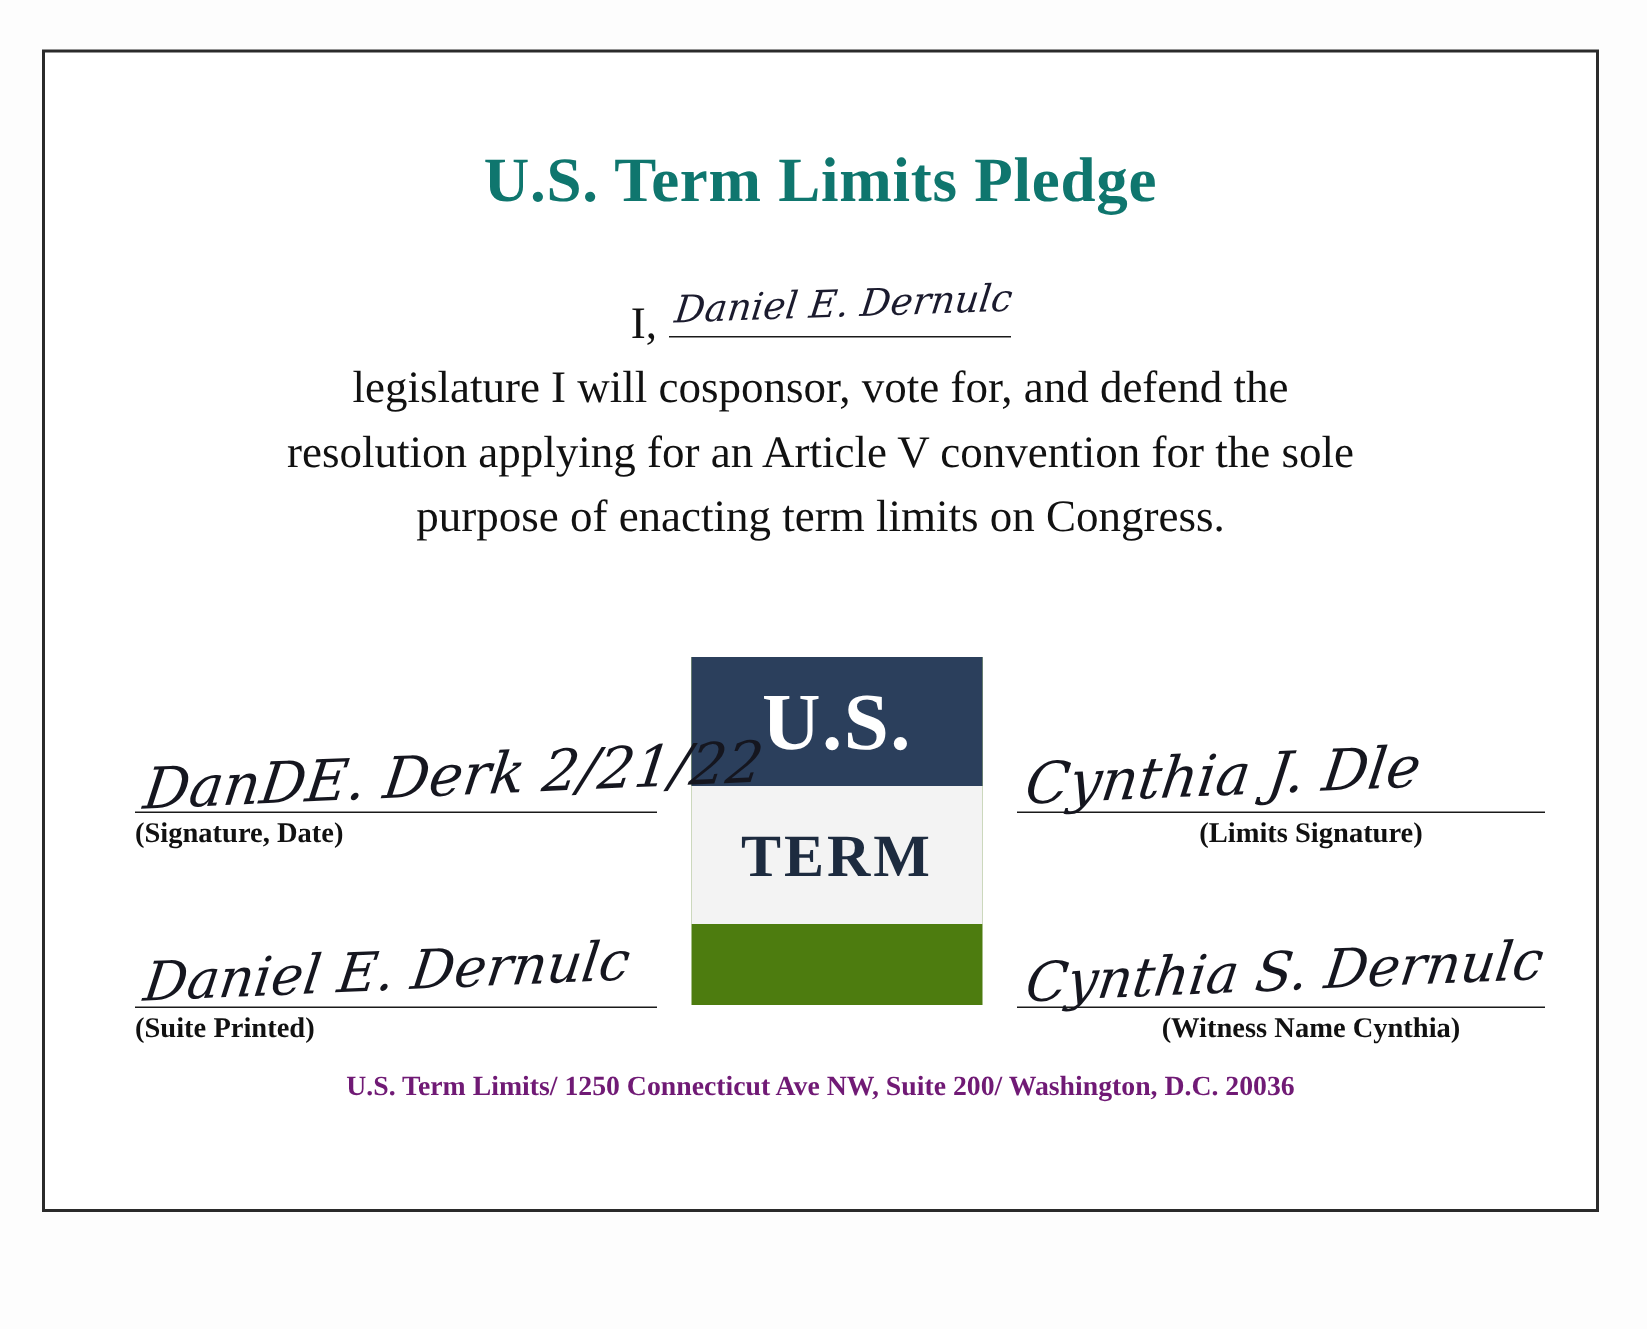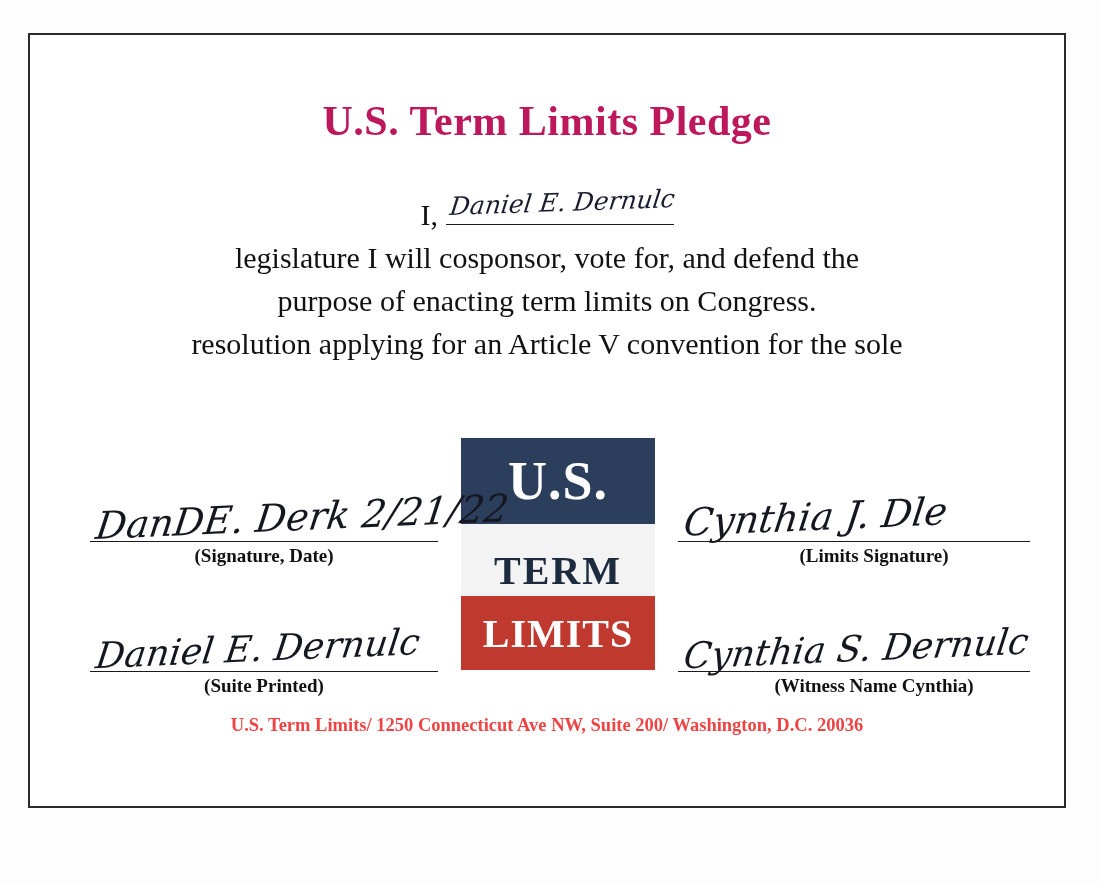--- a/index.html
+++ b/index.html
@@ -31,21 +31,21 @@
   }
   .title {
     position: absolute;
     left: 0;
     right: 0;
     top: 62px;
     text-align: center;
     font-family: "Liberation Serif", serif;
     font-size: 42px;
     font-weight: 700;
-    color: #be185d;
+    color: #0f766e;
     letter-spacing: 0.5px;
   }
   .body-text {
     position: absolute;
     left: 90px;
     right: 90px;
     top: 155px;
     text-align: center;
     font-family: "Liberation Serif", serif;
     font-size: 30px;
@@ -149,67 +149,65 @@
     white-space: nowrap;
     transform: rotate(-2.5deg) skewX(-10deg);
   }
   .sig-hand.big { font-size: 38px; }
   .sig-hand.mid { font-size: 36px; }
   .sig-caption {
     font-family: "Liberation Serif", serif;
     font-weight: 700;
     font-size: 19px;
     color: #111111;
-    text-align: center;
     margin-top: 3px;
   }
   .sig-caption.wit { text-align: center; padding-left: 40px; }
 
   .block-sig-left   { left: 60px;  top: 432px; width: 348px; }
   .block-name-left  { left: 60px;  top: 562px; width: 348px; }
   .block-sig-right  { left: 648px; top: 432px; width: 352px; }
   .block-name-right { left: 648px; top: 562px; width: 352px; }
 
   .footer {
     position: absolute;
     left: 0; right: 0;
     top: 676px;
     text-align: center;
     font-family: "Liberation Serif", serif;
     font-size: 18.5px;
     line-height: 29px;
-    color: #ef4444;
+    color: #701a75;
     font-weight: 600;
   }
   .footer span { display: block; }
 </style>
 </head>
 <body>
 
 <div class="page">
   <div class="doc-frame">
 
     <div class="title">U.S. Term Limits Pledge</div>
 
     <div class="body-text">
       <span class="body-line">
         <span>I,</span>
         <span class="name-blank">
           <span class="hand-inline">Daniel E. Dernulc</span>
         </span>
       </span>
       <span class="body-line">legislature I will cosponsor, vote for, and defend the</span>
+      <span class="body-line">resolution applying for an Article V convention for the sole</span>
       <span class="body-line">purpose of enacting term limits on Congress.</span>
-      <span class="body-line">resolution applying for an Article V convention for the sole</span>
     </div>
 
     <div class="logo">
       <div class="logo-us">U.S.</div>
       <div class="logo-term">TERM</div>
-      <div class="logo-limits">LIMITS</div>
     </div>
 
     <div class="sig-block block-sig-left">
       <div class="sig-line">
         <span class="sig-hand big">DanDE. Derk 2/21/22</span>
       </div>
       <div class="sig-caption">(Signature, Date)</div>
     </div>
 
     <div class="sig-block block-name-left">

